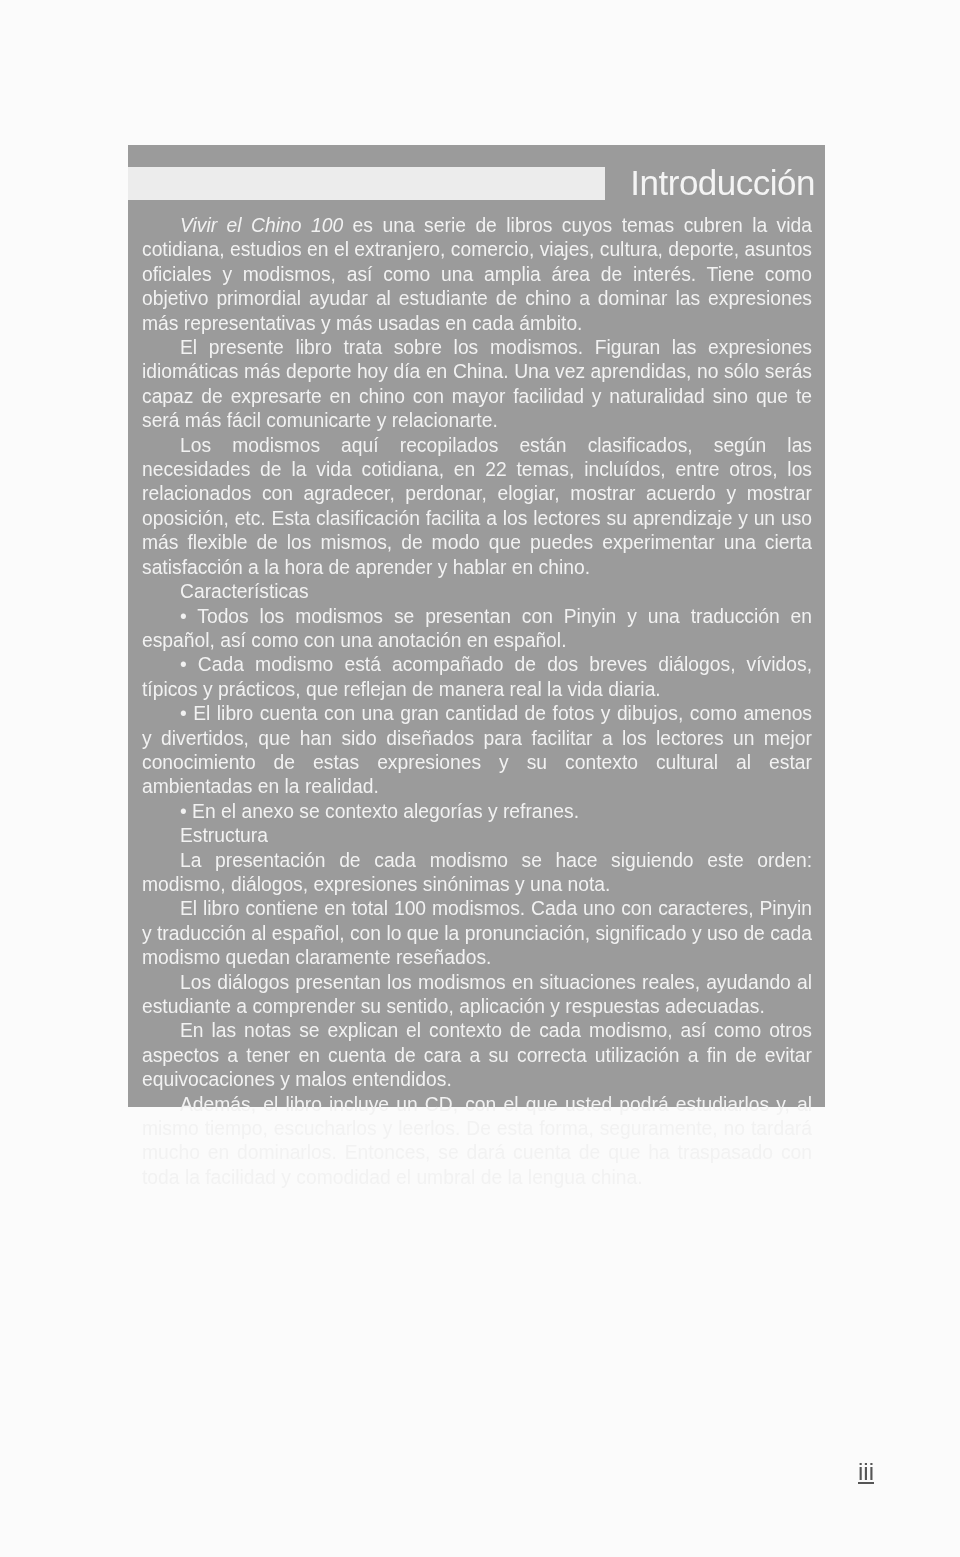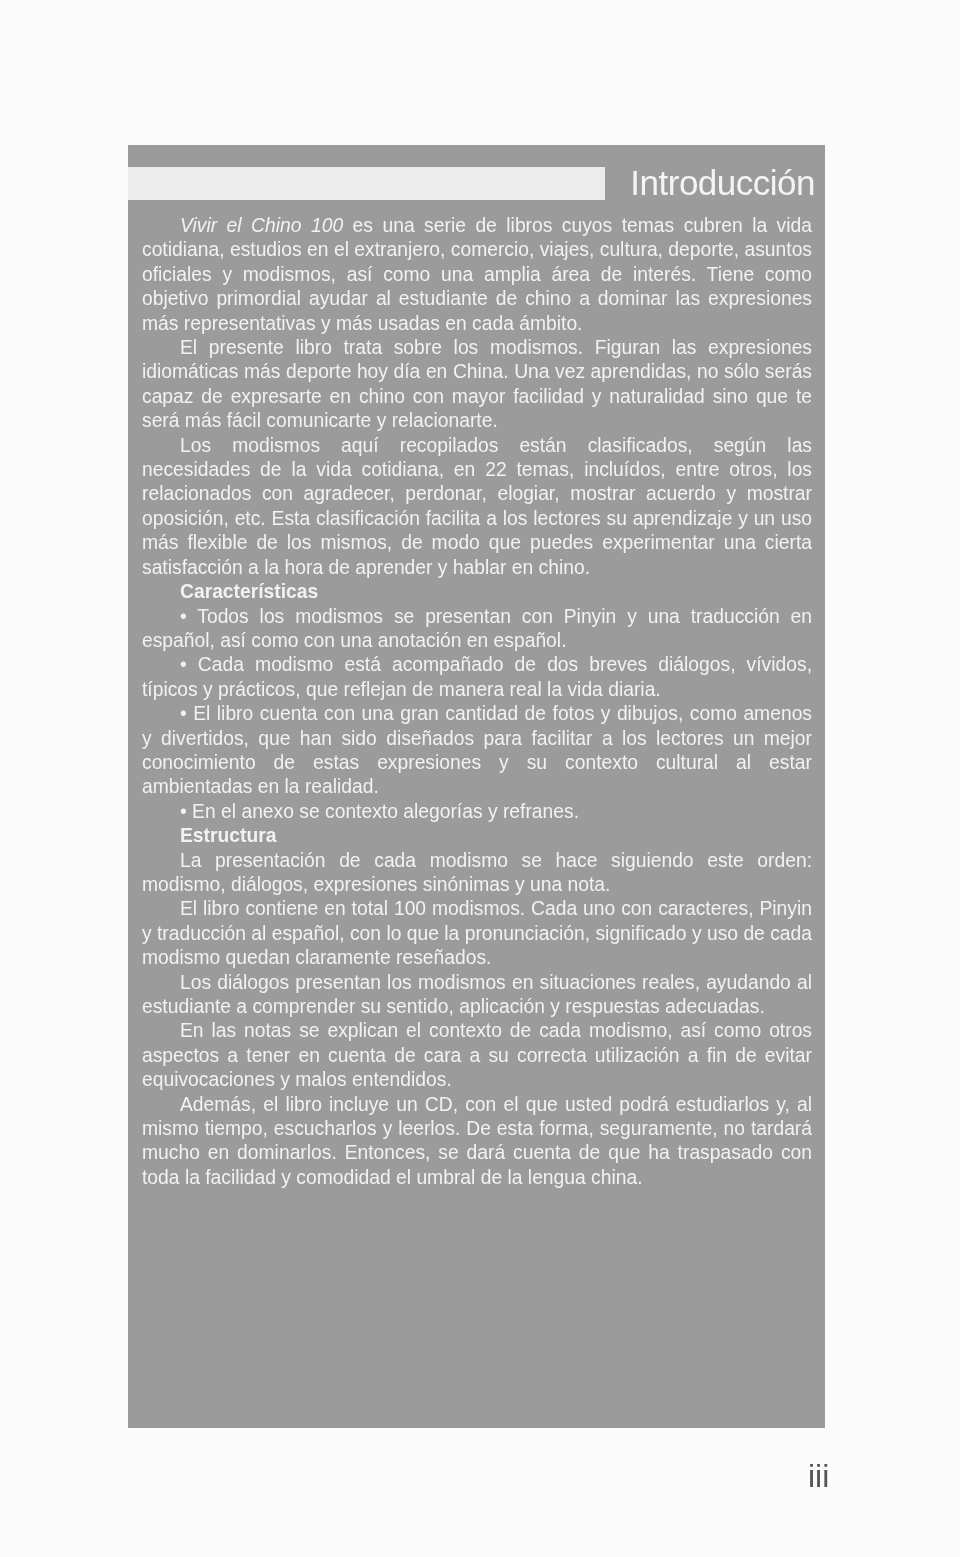--- a/index.html
+++ b/index.html
@@ -6,21 +6,21 @@
     body {
       width: 960px; height: 1557px;
       background: #fbfbfb;
       position: relative;
       overflow: hidden;
       font-family: "Liberation Sans", sans-serif;
     }
     .panel {
       position: absolute;
       left: 128px; top: 145px;
-      width: 697px; height: 1283px;
+      width: 697px; height: 962px;
       background: #9b9b9b;
     }
     .title-band {
       position: absolute;
       left: 0; top: 22px;
       width: 477px; height: 33px;
       background: #ececec;
     }
     .title {
       position: absolute;
@@ -34,32 +34,33 @@
       position: absolute;
       left: 14px; top: 69px;
       width: 670px;
       color: #f2f2f2;
       font-size: 19.3px;
       line-height: 24.4px;
       text-align: justify;
       hyphens: manual;
     }
     .body-text p { margin: 0; text-indent: 38px; }
-    .body-text p.head { font-weight: bold; text-indent: 38px; }
+    .body-text p.head { font-weight: normal; text-indent: 38px; }
     .body-text em { font-style: italic; }
     .signature {
       text-align: right;
       padding-right: 56px;
       text-indent: 0 !important;
     }
     .page-number {
       position: absolute;
-      left: 808px; top: 1458px;
-      font-size: 32px;
+      left: 858px; top: 1458px;
+      font-size: 24px;
       color: #555;
+      text-decoration: underline;
     }
   </style>
 </head>
 <body>
 
 <div class="panel">
   <div class="title-band"></div>
   <div class="title">Introducción</div>
 
   <div class="body-text">

